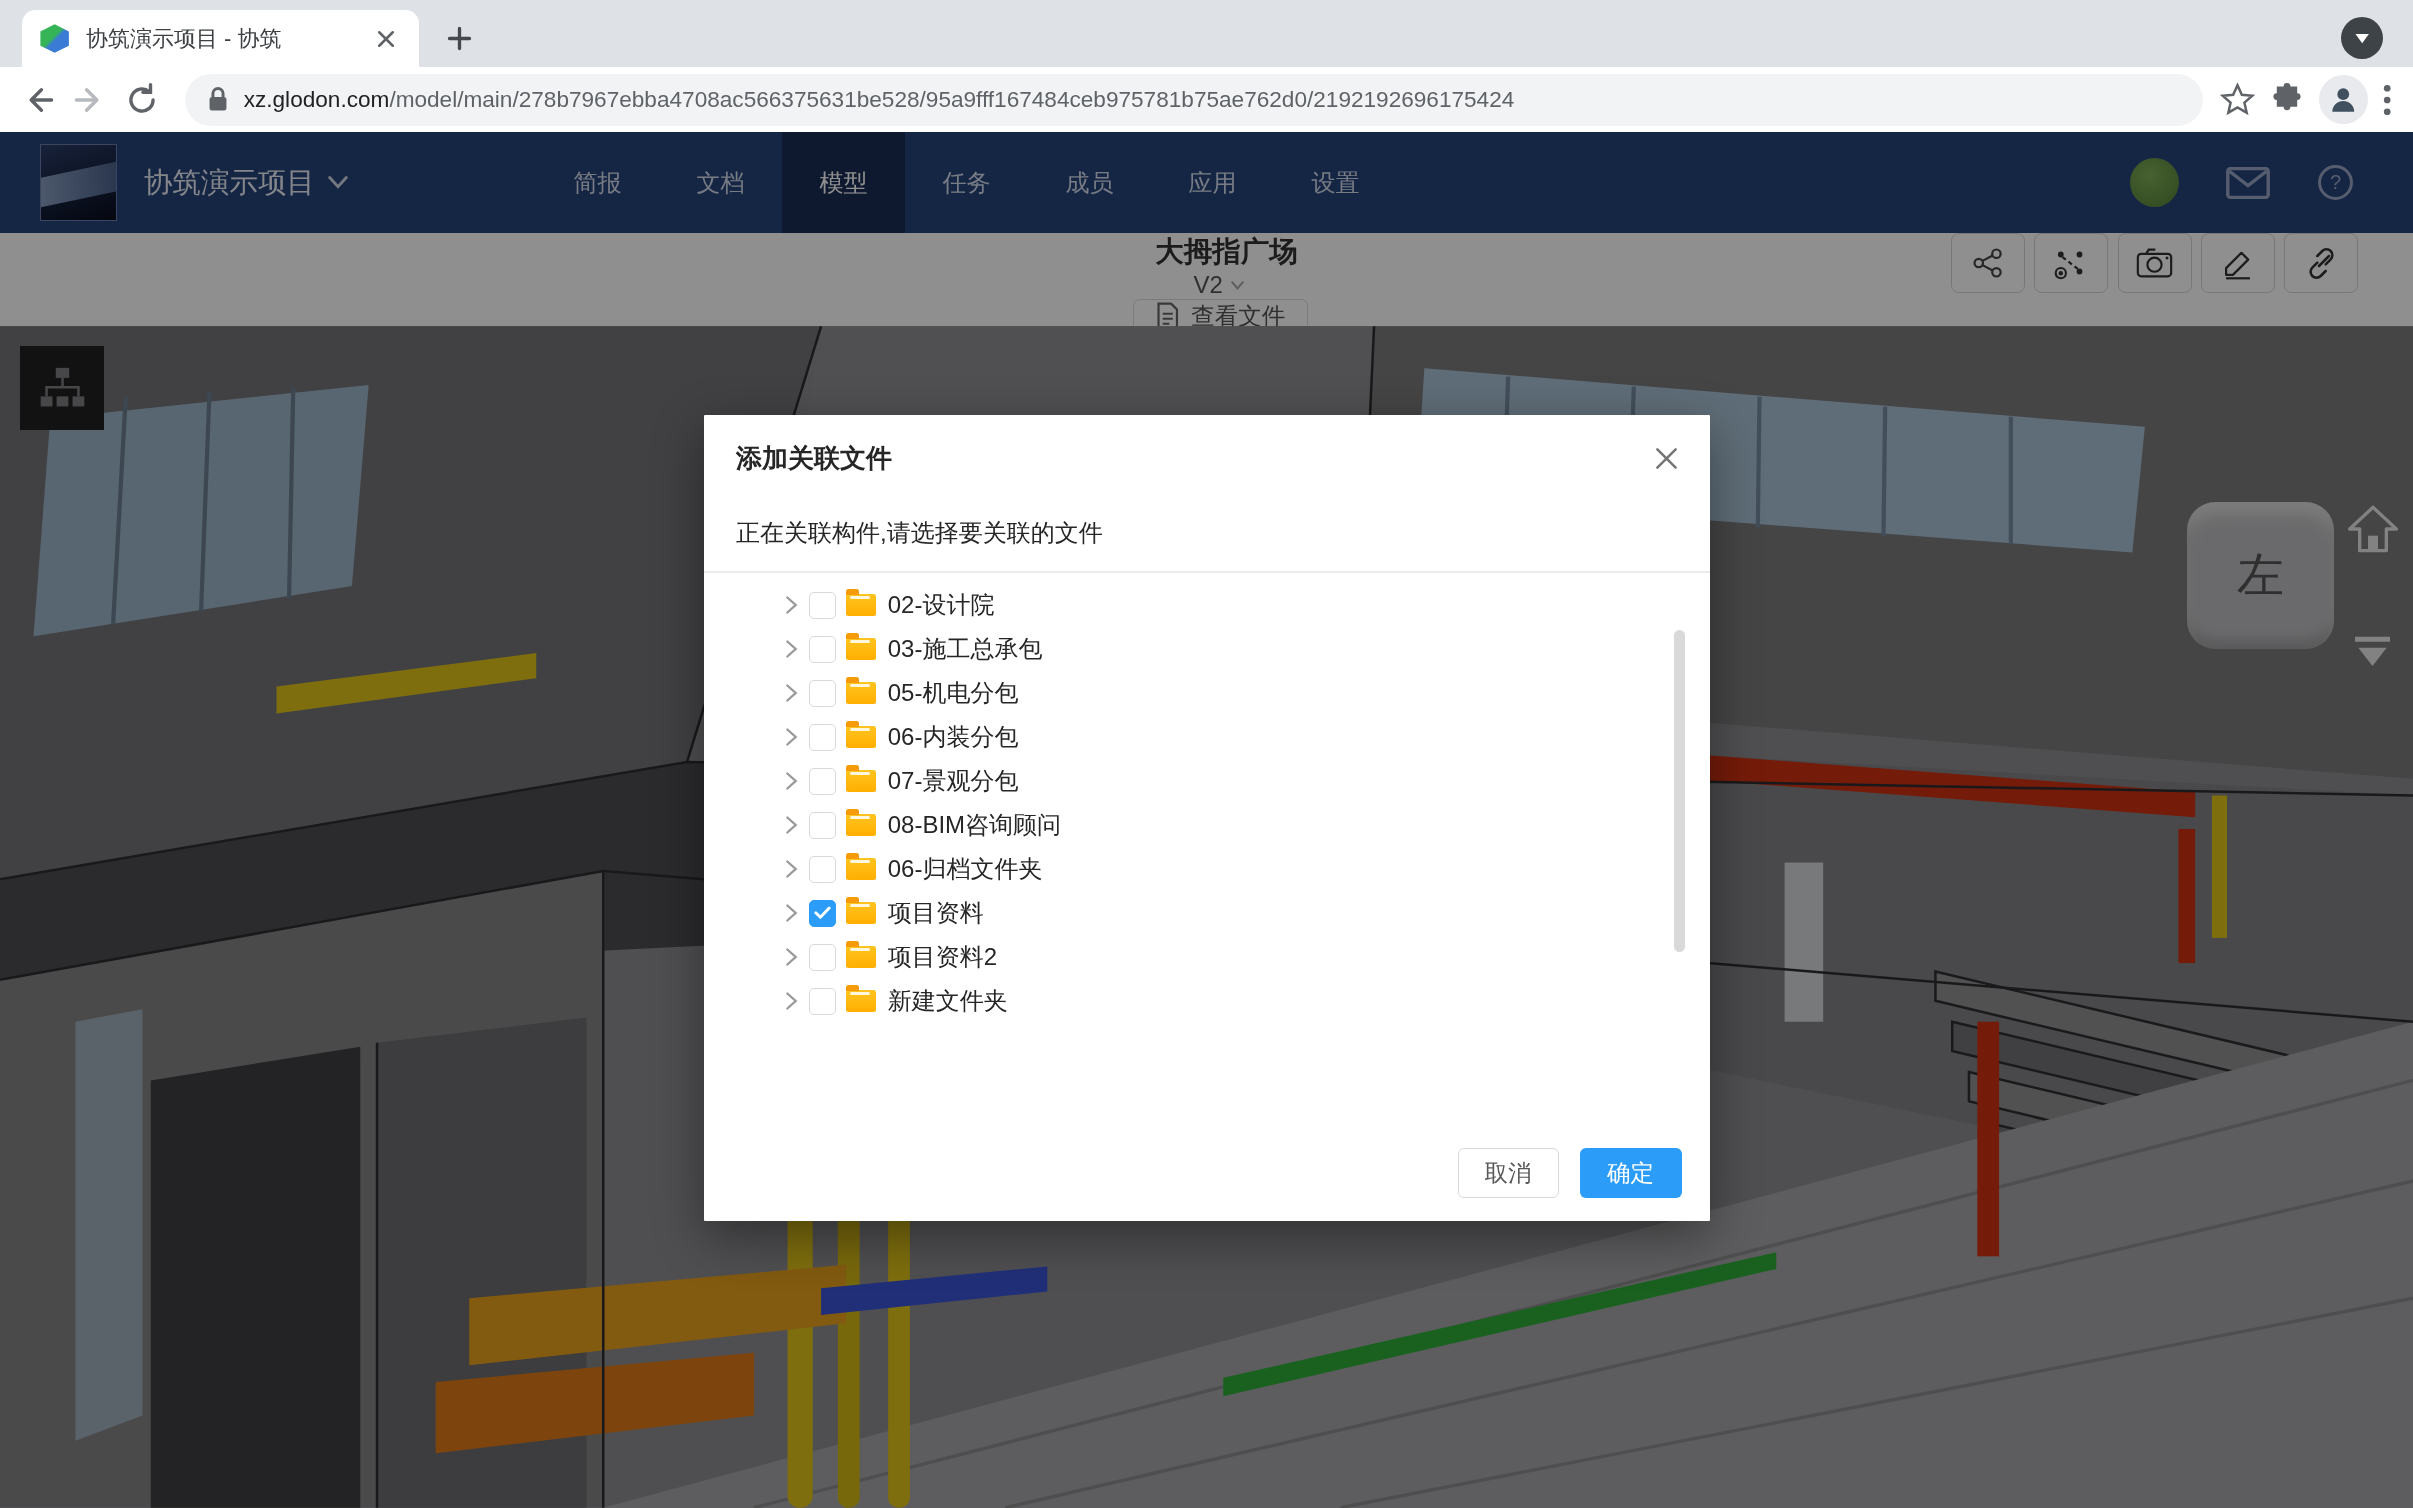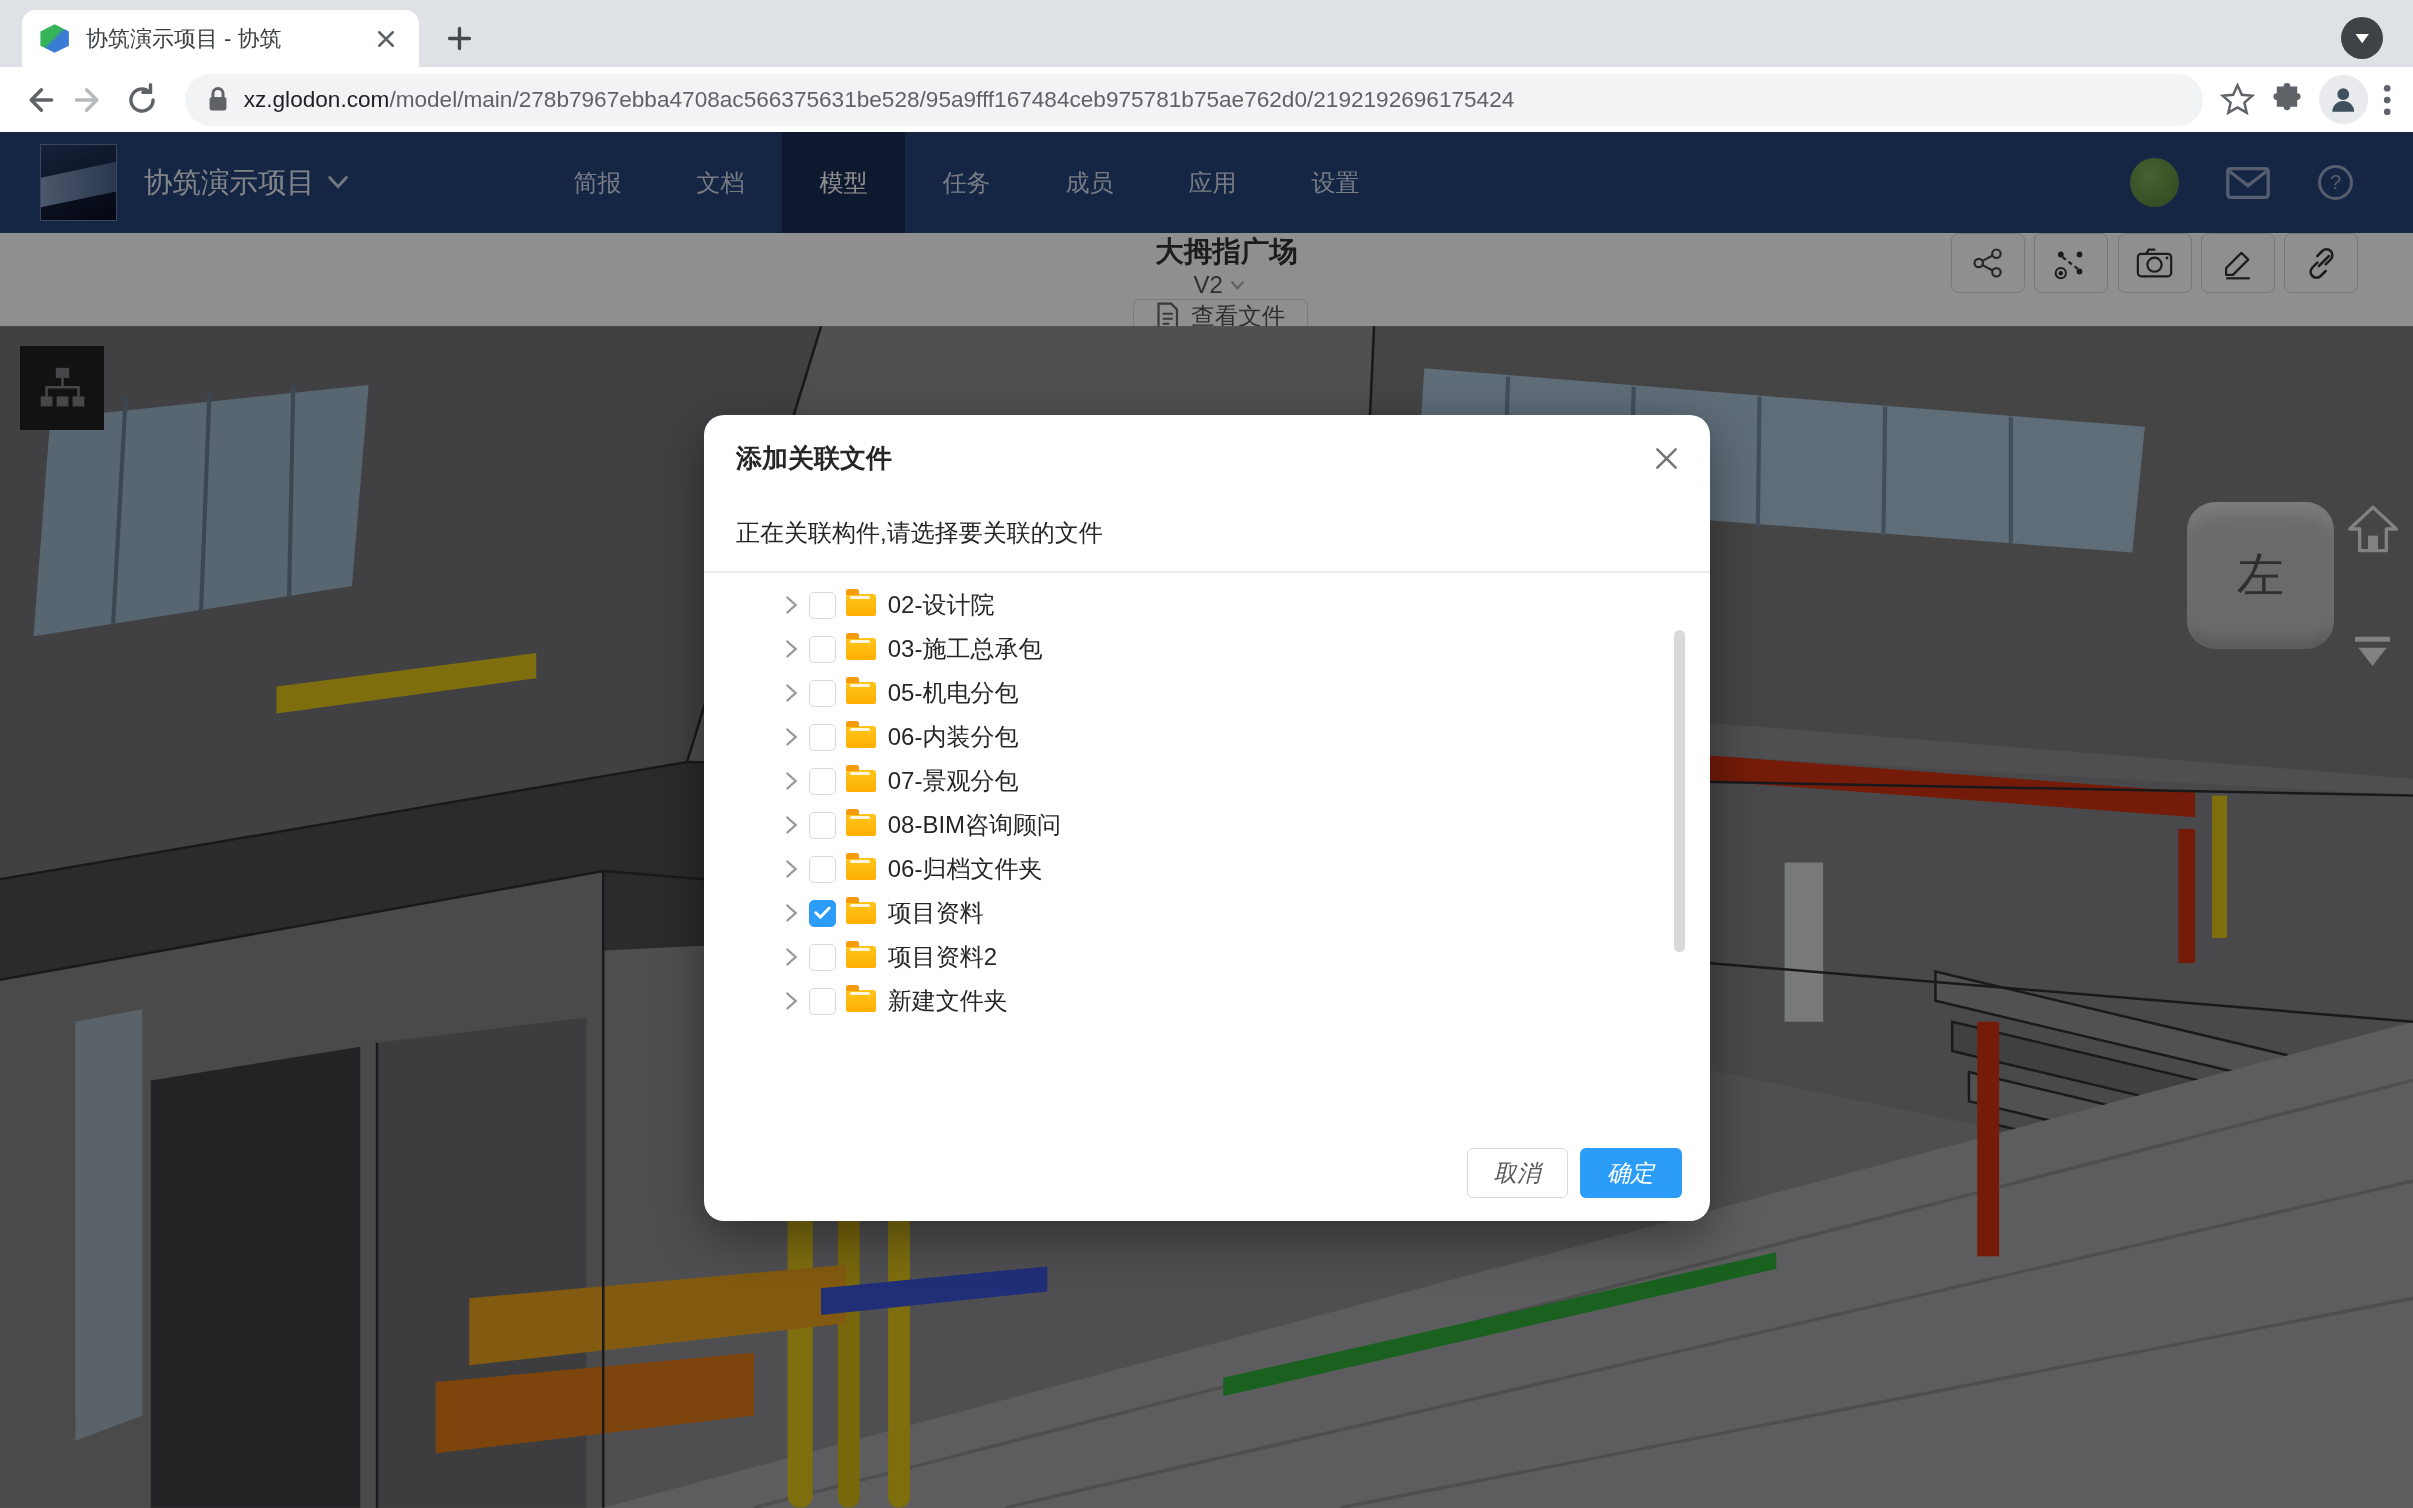--- a/index.html
+++ b/index.html
@@ -57,41 +57,41 @@
   .viewport{position:absolute;left:0;top:194px;width:2413px;height:1182px;overflow:hidden;}
   .tree-btn{position:absolute;left:20px;top:20px;width:84px;height:84px;background:#202022;
     display:flex;align-items:center;justify-content:center;}
   .viewcube{position:absolute;left:2187px;top:176px;width:147px;height:147px;border-radius:28.5px;
     background:rgba(205,205,207,.82);display:flex;align-items:center;justify-content:center;
     font-size:47px;color:#555;box-shadow:inset 0 11.7px 15px rgba(255,255,255,.5), inset 0 -8.4px 13.4px rgba(0,0,0,.18);}
   .cube-home{position:absolute;left:2346px;top:178px;}
   .cube-drop{position:absolute;left:2348px;top:310px;}
   
   .overlay{position:absolute;left:0;top:0;width:2413px;height:1376px;background:rgba(0,0,0,.44);}
-  .modal{position:absolute;left:704px;top:283px;width:1006px;height:806px;background:#fff;border-radius:20px;
+  .modal{position:absolute;left:704px;top:283px;width:1006px;height:806px;background:#fff;border-radius:1px;
     box-shadow:0 15px 50px rgba(0,0,0,.4);}
   .modal-title-row{position:absolute;left:0;top:0;width:100%;height:87px;display:flex;align-items:center;}
   .modal-title{margin-left:32px;font-size:26px;font-weight:600;color:#262626;}
   .modal-close{position:absolute;right:25px;top:25px;width:37px;height:37px;
     display:flex;align-items:center;justify-content:center;}
   .modal-sub{position:absolute;left:32px;top:102px;font-size:24px;color:#262626;}
   .modal-divider{position:absolute;left:0px;top:156px;width:100%;height:1.7px;background:#ebebeb;}
   .tree{position:absolute;left:75px;top:168px;width:855px;}
   .tree-row{height:44px;display:flex;align-items:center;}
   .chev{width:25px;display:flex;align-items:center;justify-content:center;flex:0 0 auto;}
   .cbx{width:27px;height:27px;border:1.7px solid #d9d9d9;border-radius:5px;background:#fff;
     margin-left:5px;box-sizing:border-box;display:flex;align-items:center;justify-content:center;flex:0 0 auto;}
   .tree-row.checked .cbx{background:#2b9cf8;border-color:#2b9cf8;}
   .folder{width:30px;height:22.6px;background:linear-gradient(#ffc51f,#ffae00);border-radius:2.5px;
     position:relative;margin-left:10px;flex:0 0 auto;}
   .folder::before{content:"";position:absolute;left:0;top:-5px;width:12.6px;height:5.9px;background:#f59b08;border-radius:2.5px 2.5px 0 0;}
   .folder::after{content:"";position:absolute;left:4.2px;top:2.5px;width:20px;height:2.5px;background:rgba(255,255,255,.85);border-radius:1.7px;}
   .tree-label{margin-left:11.7px;font-size:24px;color:#262626;white-space:nowrap;}
   .modal-scrollbar{position:absolute;left:970px;top:215px;width:11px;height:322px;background:#d9d9d9;border-radius:5.9px;}
-  .modal-footer{position:absolute;right:28.5px;bottom:23.5px;display:flex;gap:12px;font-style:italic;}
+  .modal-footer{position:absolute;right:28.5px;bottom:23.5px;display:flex;gap:21px;}
   .btn-cancel{width:101px;height:50px;border:1.7px solid #d9d9d9;border-radius:5.9px;background:#fff;
     font-size:23.5px;color:#595959;display:flex;align-items:center;justify-content:center;box-sizing:border-box;}
   .btn-confirm{width:102px;height:50px;border-radius:5.9px;background:#2b9cf8;
     font-size:23.5px;color:#fff;display:flex;align-items:center;justify-content:center;}
   svg{display:block;}
 </style>
 </head>
 <body>
 
 <div class="screen">

